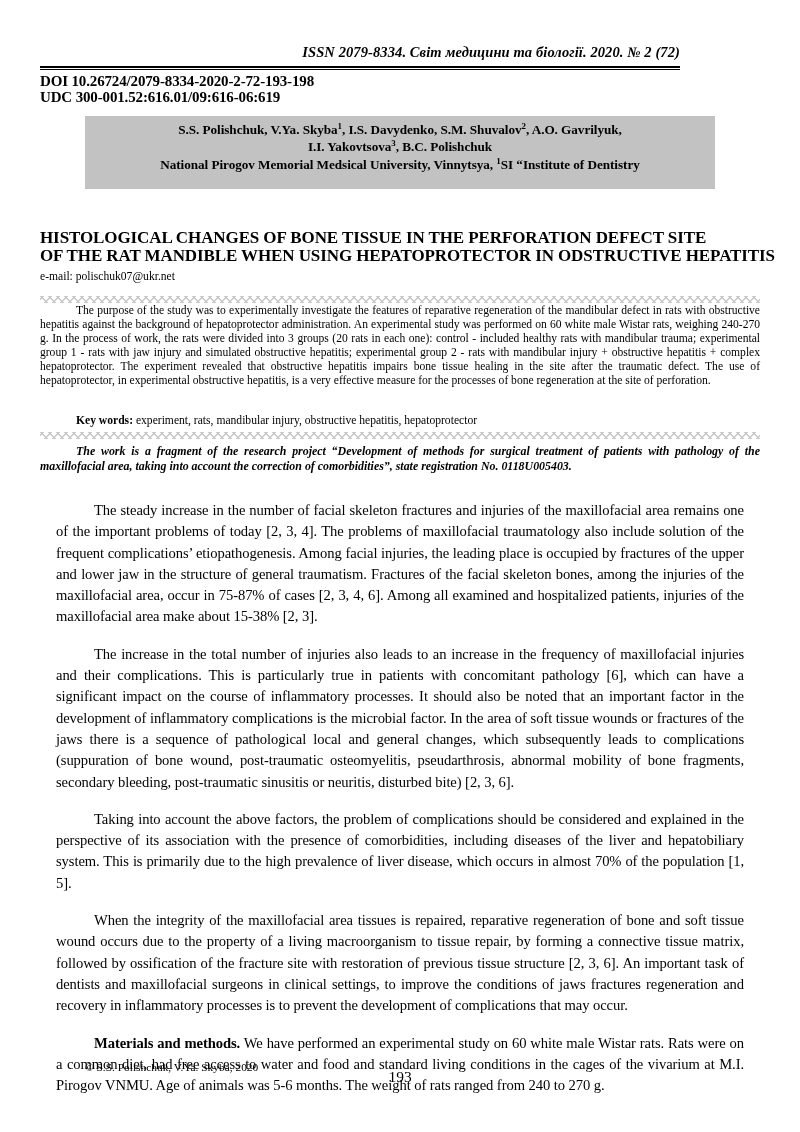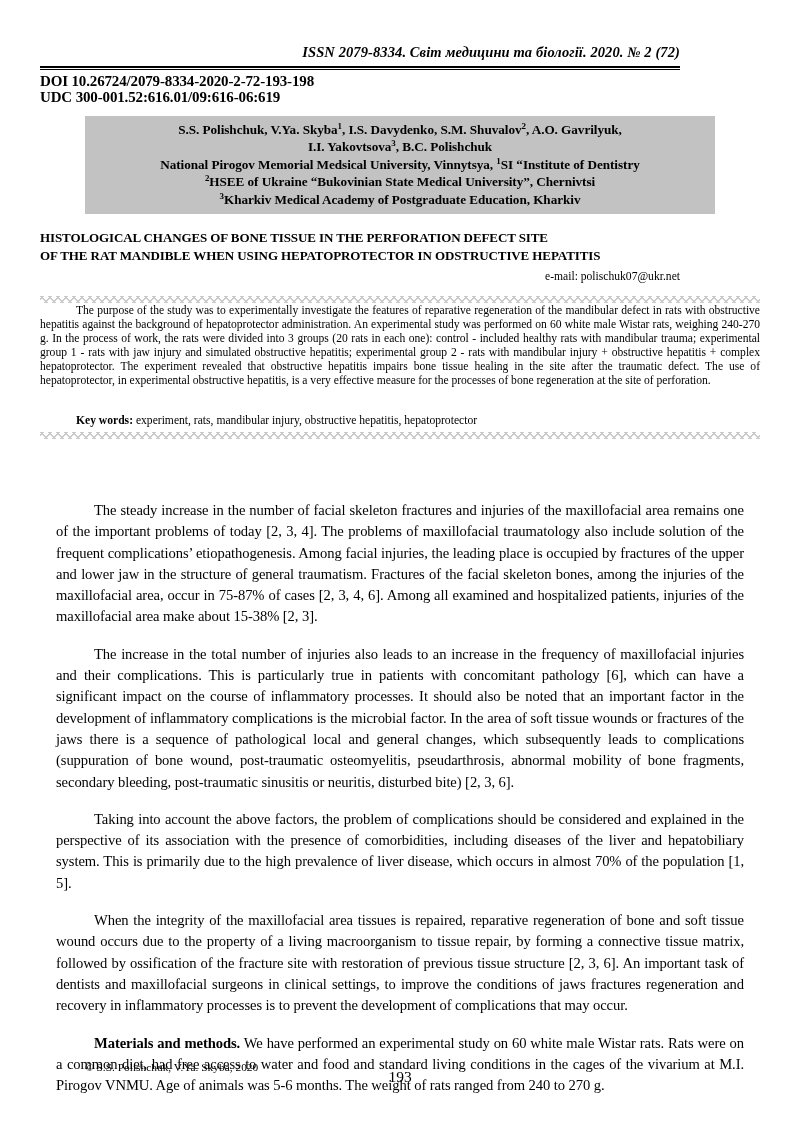--- a/index.html
+++ b/index.html
@@ -59,50 +59,50 @@
   }
 
   
   .author-box {
     position: absolute;
     top: 116px;
     left: 85px;
     width: 630px;
     background: #c2c2c2;
     box-sizing: border-box;
-    padding: 5px 6px 6px 6px;
+    padding: 5px 6px 16px 6px;
     text-align: center;
     font-weight: bold;
     font-size: 13.2px;
     line-height: 17.4px;
     letter-spacing: -0.05px;
   }
   .author-box .line { display: block; white-space: nowrap; }
   sup { font-size: 0.68em; vertical-align: super; line-height: 0; }
 
   
   .title {
     position: absolute;
     top: 229px;
     left: 40px;
     right: 40px;
     text-align: left;
     font-weight: bold;
-    font-size: 13px;
+    font-size: 17px;
     line-height: 18px;
     letter-spacing: -0.1px;
   }
   .title .line { display: block; white-space: nowrap; }
 
   .email {
     position: absolute;
     top: 270px;
     left: 40px;
     right: 40px;
-    text-align: right;
+    text-align: left;
     font-size: 11.6px;
   }
 
   
   .wavy {
     position: absolute;
     left: 40px;
     width: 720px;
     height: 7px;
     background-repeat: repeat-x;
@@ -196,41 +196,40 @@
 
   <div class="ids">
     <div>DOI 10.26724/2079-8334-2020-2-72-193-198</div>
     <div>UDC 300-001.52:616.01/09:616-06:619</div>
   </div>
 
   <div class="author-box">
     <span class="line">S.S. Polishchuk, V.Ya. Skyba<sup>1</sup>, I.S. Davydenko, S.M. Shuvalov<sup>2</sup>, A.O. Gavrilyuk,</span>
     <span class="line">I.I. Yakovtsova<sup>3</sup>, B.C. Polishchuk</span>
     <span class="line">National Pirogov Memorial Medsical University, Vinnytsya,  <sup>1</sup>SI “Institute of Dentistry</span>
-    <span class="line"><sup>2</sup>HSEE of Ukraine “Bukovinian State Medical University”, Chernivtsi</span>
-    <span class="line"><sup>3</sup>Kharkiv Medical Academy of Postgraduate Education, Kharkiv</span>
   </div>
 
   <div class="title">
     <span class="line">HISTOLOGICAL CHANGES OF BONE TISSUE IN THE PERFORATION DEFECT SITE</span>
     <span class="line">OF THE RAT MANDIBLE WHEN USING HEPATOPROTECTOR IN ODSTRUCTIVE HEPATITIS</span>
   </div>
 
   <div class="email">e-mail: polischuk07@ukr.net</div>
 
   <div class="wavy w1"></div>
 
   <div class="abstract">The purpose of the study was to experimentally investigate the features of reparative regeneration of the mandibular defect in rats with obstructive hepatitis against the background of hepatoprotector administration. An experimental study was performed on 60 white male Wistar rats, weighing 240-270 g. In the process of work, the rats were divided into 3 groups (20 rats in each one): control - included healthy rats with mandibular trauma; experimental group 1 - rats with jaw injury and simulated obstructive hepatitis; experimental group 2 - rats with mandibular injury + obstructive hepatitis + complex hepatoprotector. The experiment revealed that obstructive hepatitis impairs bone tissue healing in the site after the traumatic defect. The use of hepatoprotector, in experimental obstructive hepatitis, is a very effective measure for the processes of bone regeneration at the site of perforation.</div>
 
   <div class="keywords">
     <b>Key words:</b><span> experiment, rats, mandibular injury, obstructive hepatitis, hepatoprotector</span>
   </div>
 
   <div class="wavy w2"></div>
 
+  <div class="project-note">The work is a fragment of the research project “Development of methods for surgical treatment of patients with pathology of the maxillofacial area, taking into account the correction of comorbidities”, state registration No. 0118U005403.</div>
 
   <div class="body-text">
     <p>The steady increase in the number of facial skeleton fractures and injuries of the maxillofacial area remains one of the important problems of today [2, 3, 4]. The problems of maxillofacial traumatology also include solution of the frequent complications’ etiopathogenesis. Among facial injuries, the leading place is occupied by fractures of the upper and lower jaw in the structure of general traumatism. Fractures of the facial skeleton bones, among the injuries of the maxillofacial area, occur in 75-87% of cases [2, 3, 4, 6]. Among all examined and hospitalized patients, injuries of the maxillofacial area make about 15-38% [2, 3].</p>
     <p>The increase in the total number of injuries also leads to an increase in the frequency of maxillofacial injuries and their complications. This is particularly true in patients with concomitant pathology [6], which can have a significant impact on the course of inflammatory processes. It should also be noted that an important factor in the development of inflammatory complications is the microbial factor. In the area of soft tissue wounds or fractures of the jaws there is a sequence of pathological local and general changes, which subsequently leads to complications (suppuration of bone wound, post-traumatic osteomyelitis, pseudarthrosis, abnormal mobility of bone fragments, secondary bleeding, post-traumatic sinusitis or neuritis, disturbed bite) [2, 3, 6].</p>
     <p>Taking into account the above factors, the problem of complications should be considered and explained in the perspective of its association with the presence of comorbidities, including diseases of the liver and hepatobiliary system. This is primarily due to the high prevalence of liver disease, which occurs in almost 70% of the population [1, 5].</p>
     <p>When the integrity of the maxillofacial area tissues is repaired, reparative regeneration of bone and soft tissue wound occurs due to the property of a living macroorganism to tissue repair, by forming a connective tissue matrix, followed by ossification of the fracture site with restoration of previous tissue structure [2, 3, 6]. An important task of dentists and maxillofacial surgeons in clinical settings, to improve the conditions of jaws fractures regeneration and recovery in inflammatory processes is to prevent the development of complications that may occur.</p>
     <p><b>Materials and methods.</b><span> We have performed an experimental study on 60 white male Wistar rats. Rats were on a common diet, had free access to water and food and standard living conditions in the cages of the vivarium at M.I. Pirogov VNMU. Age of animals was 5-6 months. The weight of rats ranged from 240 to 270 g.</span></p>
   </div>
 
   <div class="copyright">©  S.S. Polishchuk, V.Ya. Skyba, 2020</div>

